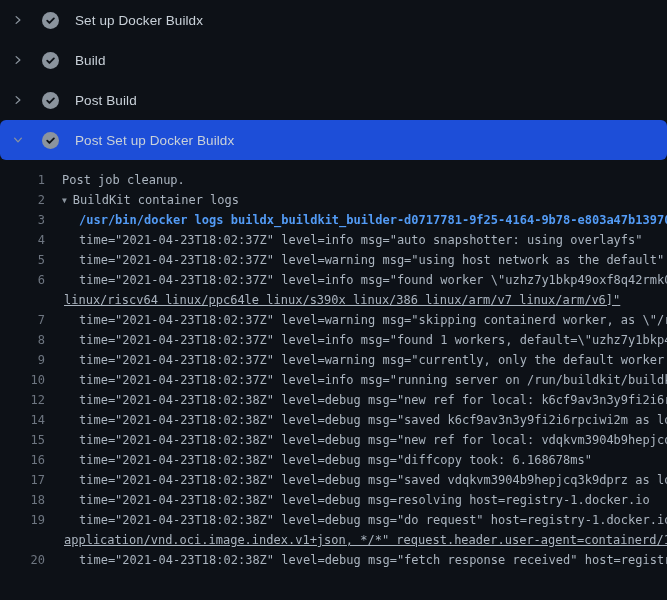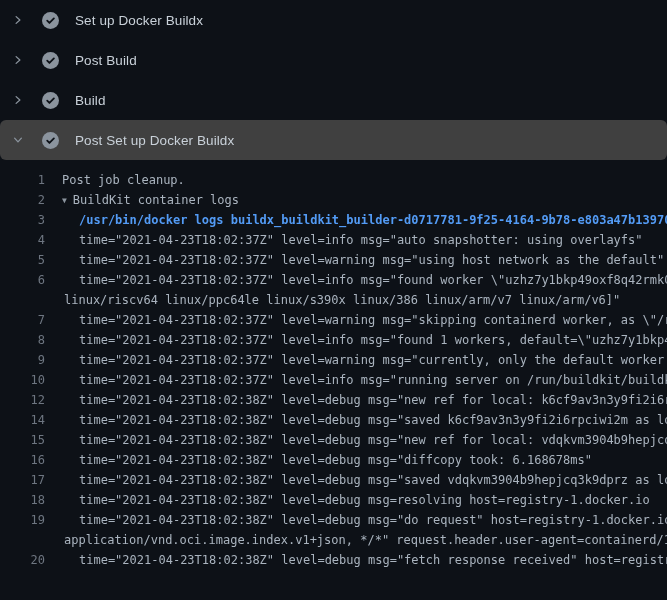--- a/index.html
+++ b/index.html
@@ -14,21 +14,21 @@
   
   .steps { width: 100%; }
   .step-row {
     display: flex;
     align-items: center;
     height: 40px;
     padding: 0 8px 0 10px;
     cursor: pointer;
   }
   .step-row.expanded {
-    background: #404040;
+    background: #1d4ed8;
     border-radius: 6px;
   }
   .chev {
     width: 16px; height: 16px;
     flex: 0 0 16px;
     display: flex; align-items: center; justify-content: center;
     color: #8b949e;
   }
   .chev svg { display: block; }
   .status-ico {
@@ -58,21 +58,21 @@
     overflow: hidden;
   }
   .log-num {
     flex: 0 0 45px;
     text-align: right;
     color: #6e7681;
     user-select: none;
   }
   .log-txt { padding-left: 34px; }
   .log-line.indent0 .log-txt { padding-left: 17px; }
-  .log-line.wrapline .log-txt { padding-left: 19px; }
+  .log-line.wrapline .log-txt { padding-left: 19px; text-decoration: underline; }
   .log-line.command .log-txt { color: #539bf5; font-weight: bold; }
   .tri {
     display: inline-block;
     font-size: 8px;
     color: #8b949e;
     margin-right: 6px;
     vertical-align: 1px;
     cursor: pointer;
   }
 </style>
@@ -103,36 +103,36 @@
         <path d="M5.5 3.5 L10.5 8 L5.5 12.5" stroke="currentColor" stroke-width="1.7" stroke-linecap="round" stroke-linejoin="round"></path>
       </svg>
 
     </span>
     <span class="status-ico">
       <svg width="17" height="17" viewBox="0 0 16 16">
         <circle cx="8" cy="8" r="8" fill="#8b949e"></circle>
         <path d="M4.9 8.2 L7.0 10.3 L11.2 6.1" stroke="#0d1117" stroke-width="1.7" fill="none" stroke-linecap="round" stroke-linejoin="round"></path>
       </svg>
     </span>
-    <span class="step-label">Post Build</span>
+    <span class="step-label">Build</span>
   </div>
       <div class="step-row">
     <span class="chev">
       <svg class="chev-right" width="12" height="12" viewBox="0 0 16 16" fill="none">
         <path d="M5.5 3.5 L10.5 8 L5.5 12.5" stroke="currentColor" stroke-width="1.7" stroke-linecap="round" stroke-linejoin="round"></path>
       </svg>
 
     </span>
     <span class="status-ico">
       <svg width="17" height="17" viewBox="0 0 16 16">
         <circle cx="8" cy="8" r="8" fill="#8b949e"></circle>
         <path d="M4.9 8.2 L7.0 10.3 L11.2 6.1" stroke="#0d1117" stroke-width="1.7" fill="none" stroke-linecap="round" stroke-linejoin="round"></path>
       </svg>
     </span>
-    <span class="step-label">Build</span>
+    <span class="step-label">Post Build</span>
   </div>
       <div class="step-row expanded">
     <span class="chev">
 
       <svg class="chev-down" width="12" height="12" viewBox="0 0 16 16" fill="none" style="display: block;">
         <path d="M3.5 5.5 L8 10.5 L12.5 5.5" stroke="currentColor" stroke-width="1.7" stroke-linecap="round" stroke-linejoin="round"></path>
       </svg>
     </span>
     <span class="status-ico">
       <svg width="17" height="17" viewBox="0 0 16 16">

